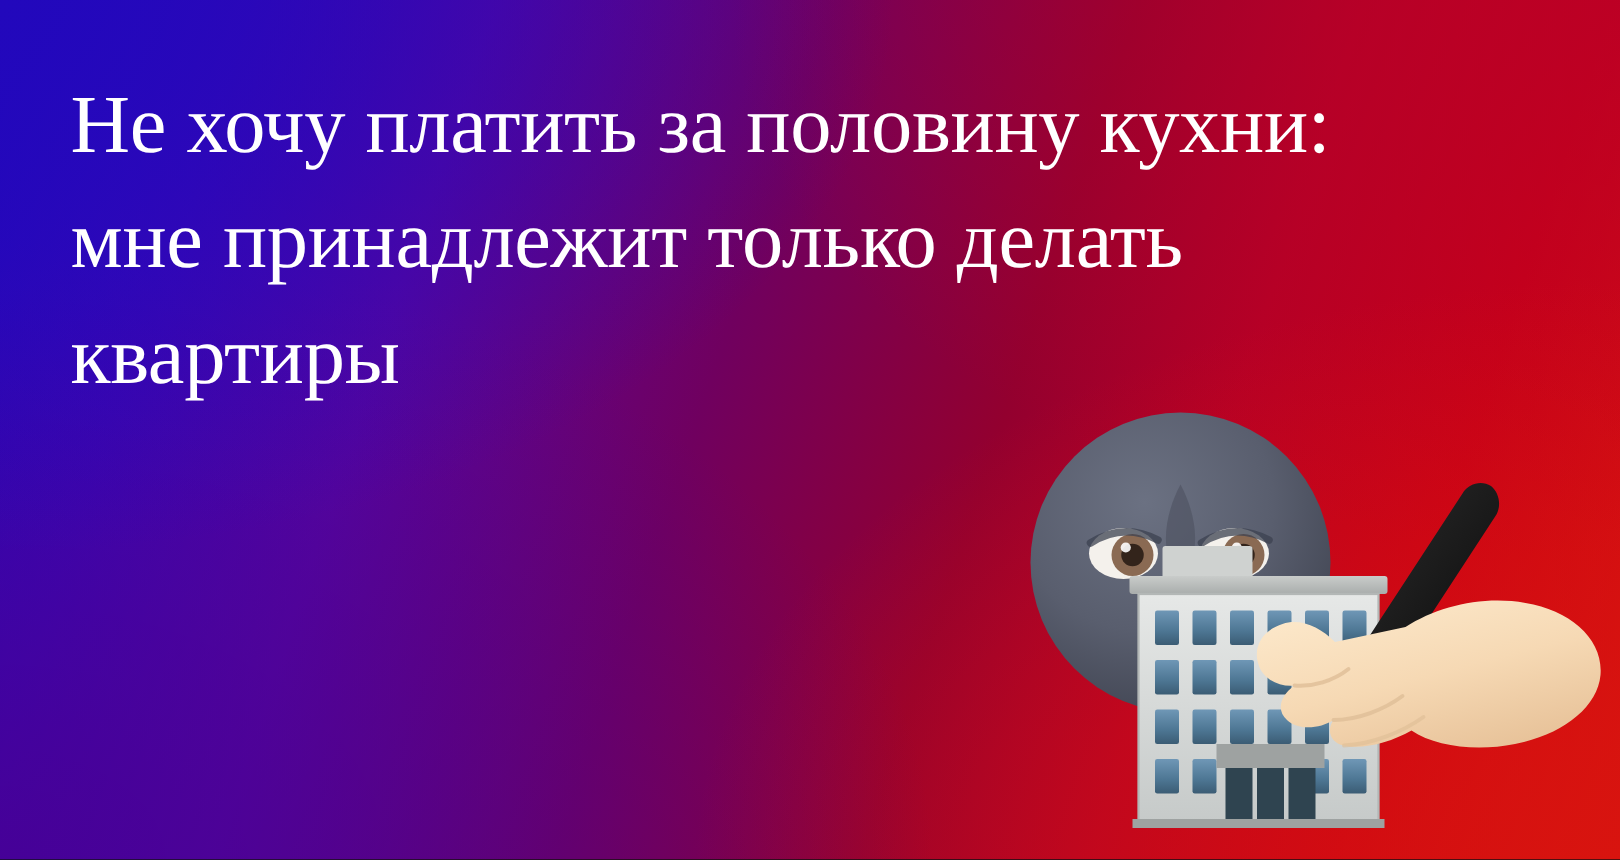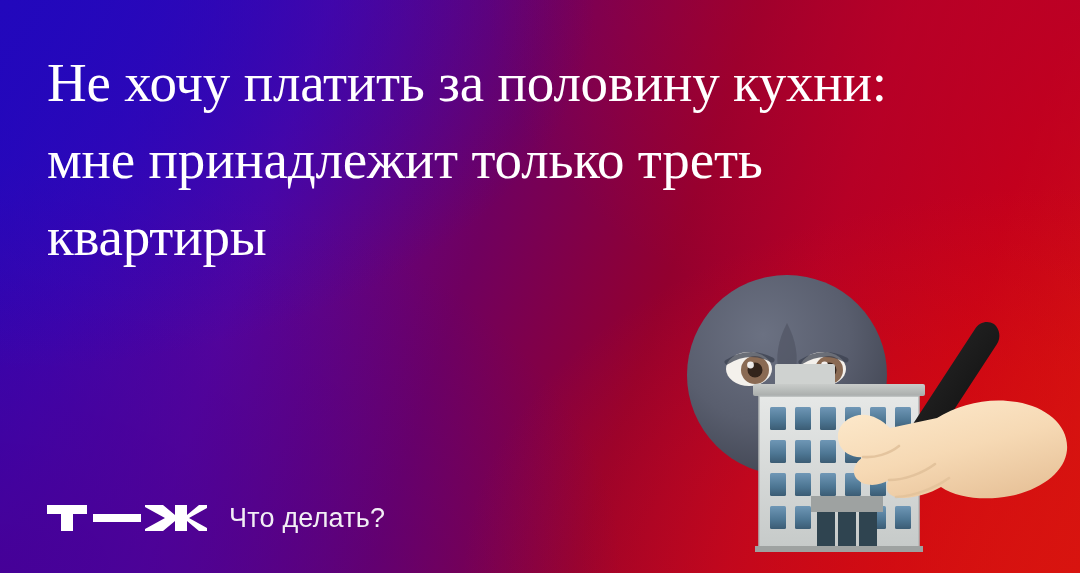--- a/index.html
+++ b/index.html
@@ -85,38 +85,22 @@
     width: 405px;
     height: 305px;
   }
   .art svg { display: block; width: 100%; height: 100%; }
 </style>
 </head>
 <body>
 
 <div class="cover">
 
-  <h1 class="title">Не хочу платить за половину кухни: мне принадлежит только треть квартиры</h1>
-
-  <div class="footer">
-
-    <span class="logo" role="img" aria-label="Т—Ж">
-      <svg viewBox="0 0 160 30" xmlns="http://www.w3.org/2000/svg" aria-hidden="true">
-
-        <rect x="0" y="2" width="40" height="9" fill="#ffffff"></rect>
-        <rect x="14" y="2" width="12" height="26" fill="#ffffff"></rect>
-
-        <rect x="46" y="11" width="48" height="8" fill="#ffffff"></rect>
-
-        <polygon points="98,2 116,2 128,12 128,2 140,2 140,12 152,2 160,2 160,5 142,15 160,25 160,28 152,28 140,18 140,28 128,28 128,18 116,28 98,28 98,26 118,15 98,4" fill="#ffffff"></polygon>
-      </svg>
-    </span>
-
-    <span class="kicker">Что делать?</span>
-  </div>
+  <h1 class="title">Не хочу платить за половину кухни: мне принадлежит только делать квартиры</h1>
+
 
   <div class="art">
     <svg viewBox="0 0 405 305" xmlns="http://www.w3.org/2000/svg" aria-hidden="true">
       <defs>
         <radialGradient id="moonG" cx="38%" cy="30%" r="78%">
           <stop offset="0%" stop-color="#6b7182"></stop>
           <stop offset="55%" stop-color="#595e6e"></stop>
           <stop offset="100%" stop-color="#3f4350"></stop>
         </radialGradient>
         <linearGradient id="wallG" x1="0" y1="0" x2="0" y2="1">

